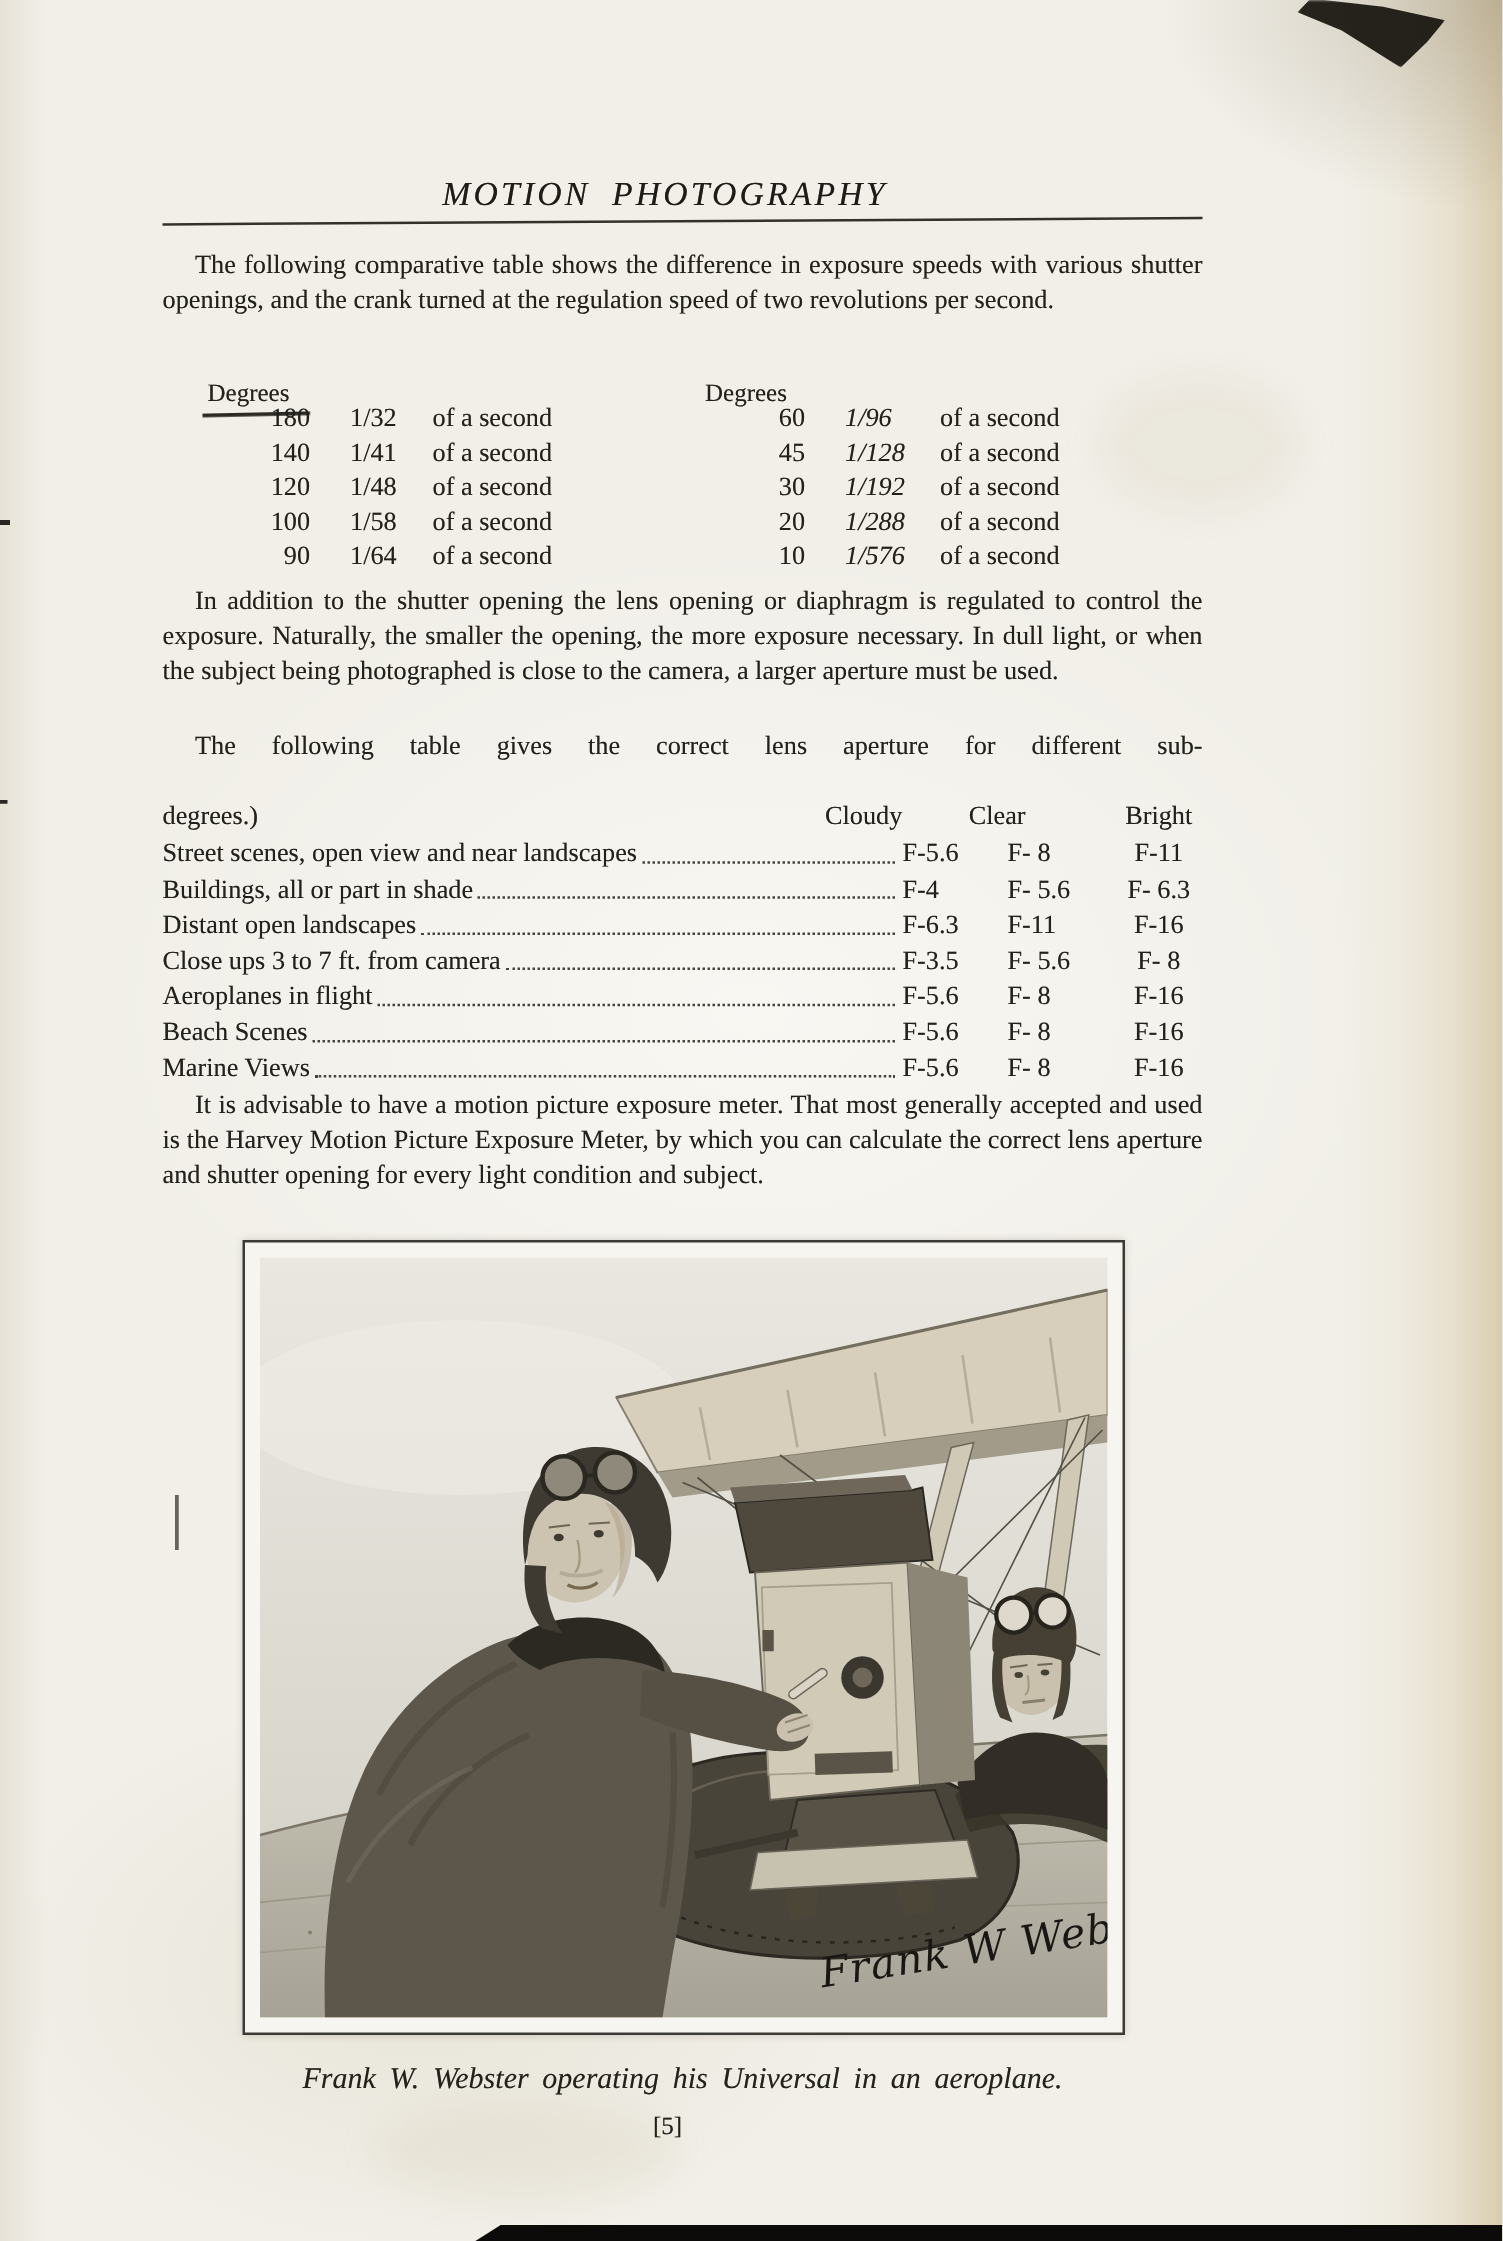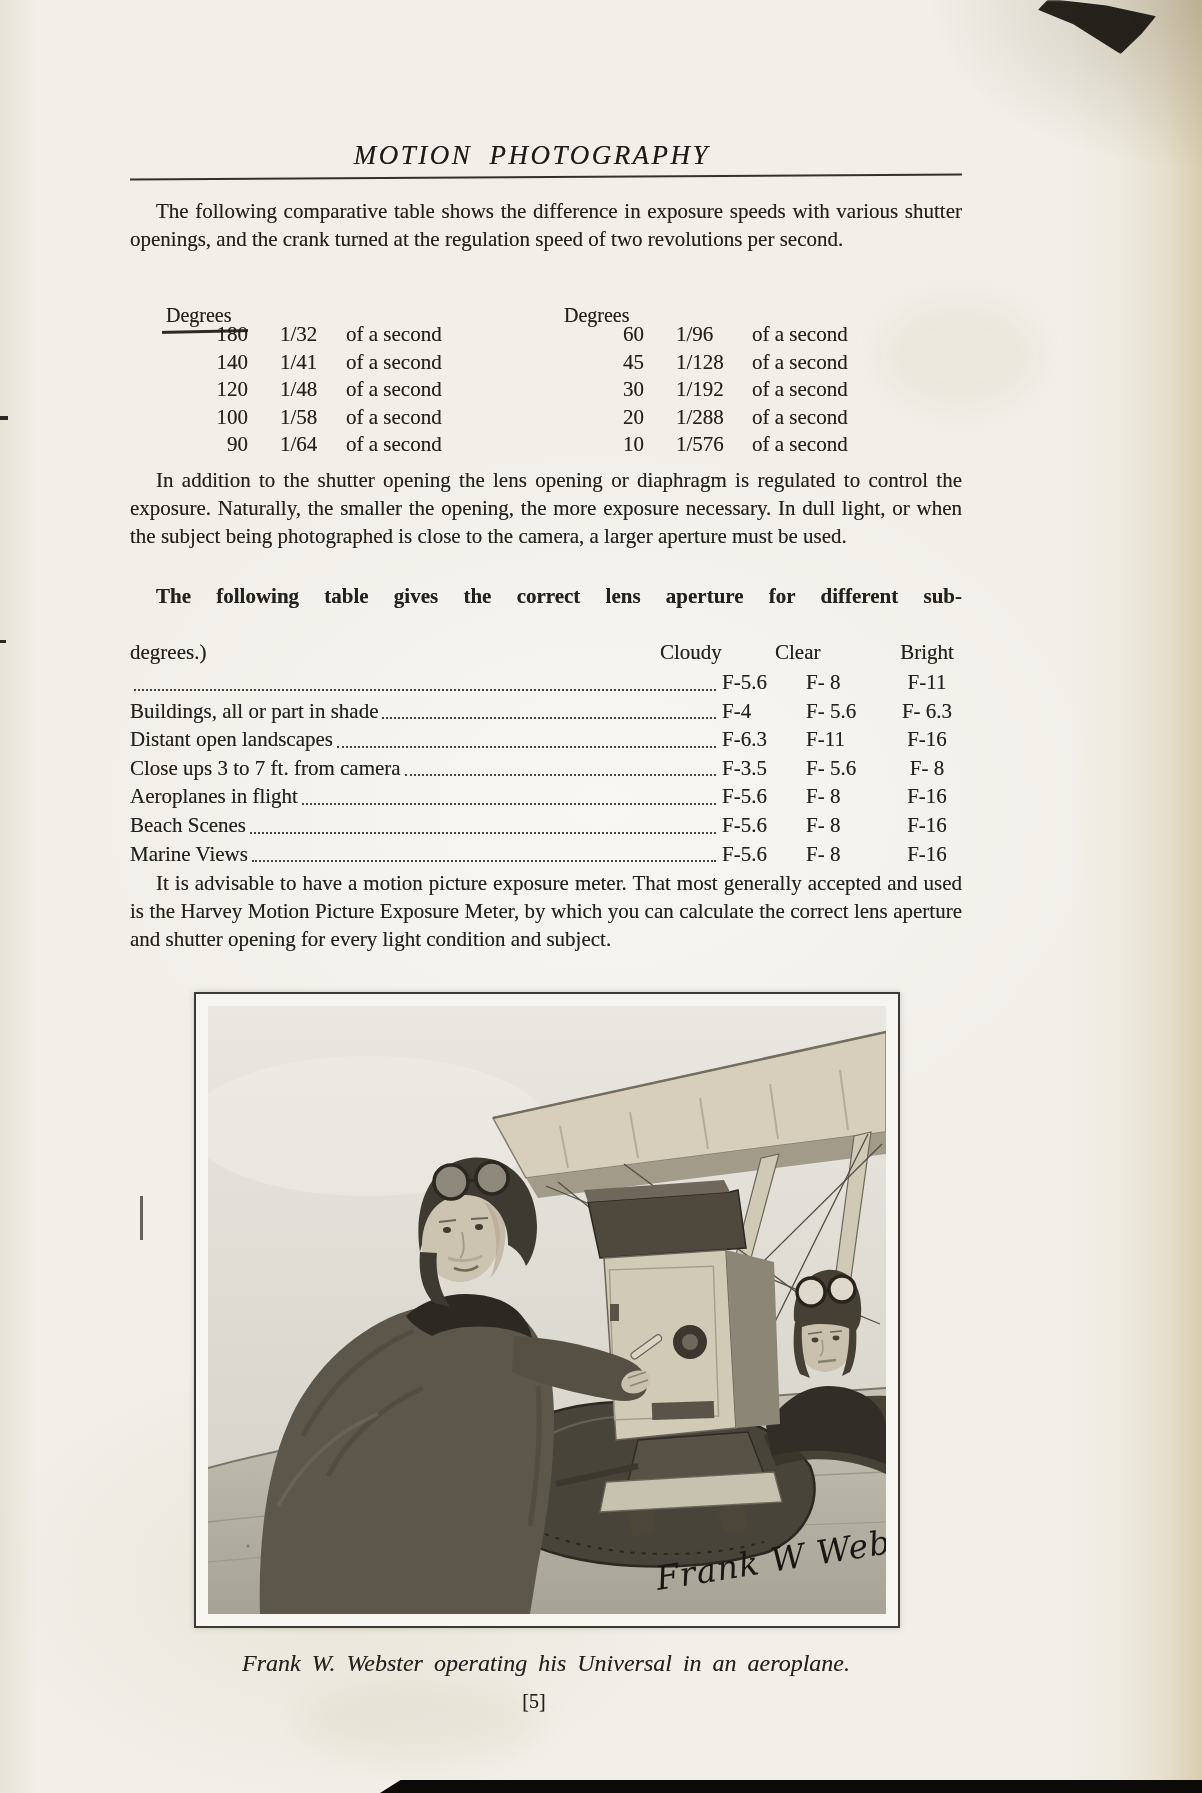--- a/index.html
+++ b/index.html
@@ -41,35 +41,35 @@
   .rule{top:176px;border-top:2px solid #33312b;transform:rotate(-.35deg);height:0;}
   .para{
     font-size:21px;line-height:28px;text-align:justify;text-indent:26px;
     text-shadow:0 0 .4px rgba(30,28,22,.45);
   }
   .p1{top:197px;}
   .p2{top:466px;}
   .p4{top:869px;}
   .line{font-size:21px;line-height:30px;text-shadow:0 0 .4px rgba(30,28,22,.45);}
   .force-just{text-align:justify;text-align-last:justify;}
-  .p3{top:581px;font-weight:bold;}
+  .p3{top:581px;}
   .p3 .line:first-child{text-indent:26px;}
   
   .shutter-wrap{top:288px;height:172px;position:absolute;}
   .degrees-head{position:absolute;top:16px;font-size:20px;text-shadow:0 0 .4px rgba(30,28,22,.5);}
   .degrees-head.left{left:36px;}
   .degrees-head.right{left:434px;}
   .underline-mark{position:absolute;left:-4px;top:26px;width:86px;height:3px;background:#2c2a24;transform:rotate(-1.2deg);filter:blur(.4px);}
   .shutter-col{position:absolute;top:33px;}
   .shutter-col.left{left:36px;}
   .shutter-col.right{left:432px;}
   .sh-row{display:flex;font-size:21px;line-height:27.5px;text-shadow:0 0 .4px rgba(30,28,22,.45);}
   .sh-row .deg{width:82px;text-align:right;}
   .sh-row .frac{width:66px;margin-left:32px;}
-  .shutter-col.right .sh-row .frac{width:76px;}
+  .shutter-col.right .sh-row .frac{width:76px;font-style:italic;}
   
   .ap-head{top:637px;display:flex;font-size:21px;line-height:30px;text-shadow:0 0 .4px rgba(30,28,22,.5);gap:31px;}
   .ap-head .spacer{flex:1;}
   .ap-col{width:84px;white-space:pre;}
   .ap-col.c2{width:86px;}
   .ap-col.c3{width:70px;text-align:center;}
   .ap-rows{top:668px;}
   .ap-row{display:flex;align-items:baseline;font-size:21px;line-height:28.6px;text-shadow:0 0 .4px rgba(30,28,22,.45);}
   .ap-row .leader{flex:1;min-width:14px;border-bottom:2.4px dotted #47443c;align-self:flex-end;margin:0 6px 0 4px;transform:translateY(-6px);}
   
@@ -184,20 +184,21 @@
   <div class="content ap-head">
     <span>degrees.)</span>
     <span class="spacer"></span>
     <span class="ap-col c1">Cloudy</span>
     <span class="ap-col c2">Clear</span>
     <span class="ap-col c3">Bright</span>
   </div>
 
   <div class="content ap-rows">
   <div class="ap-row">
+    <span>Street scenes, open view and near landscapes</span>
     <span class="leader"></span>
     <span class="ap-col c1">F-5.6</span>
     <span class="ap-col c2">F- 8</span>
     <span class="ap-col c3">F-11</span>
   </div>
 
   <div class="ap-row">
     <span>Buildings, all or part in shade</span>
     <span class="leader"></span>
     <span class="ap-col c1">F-4</span>

